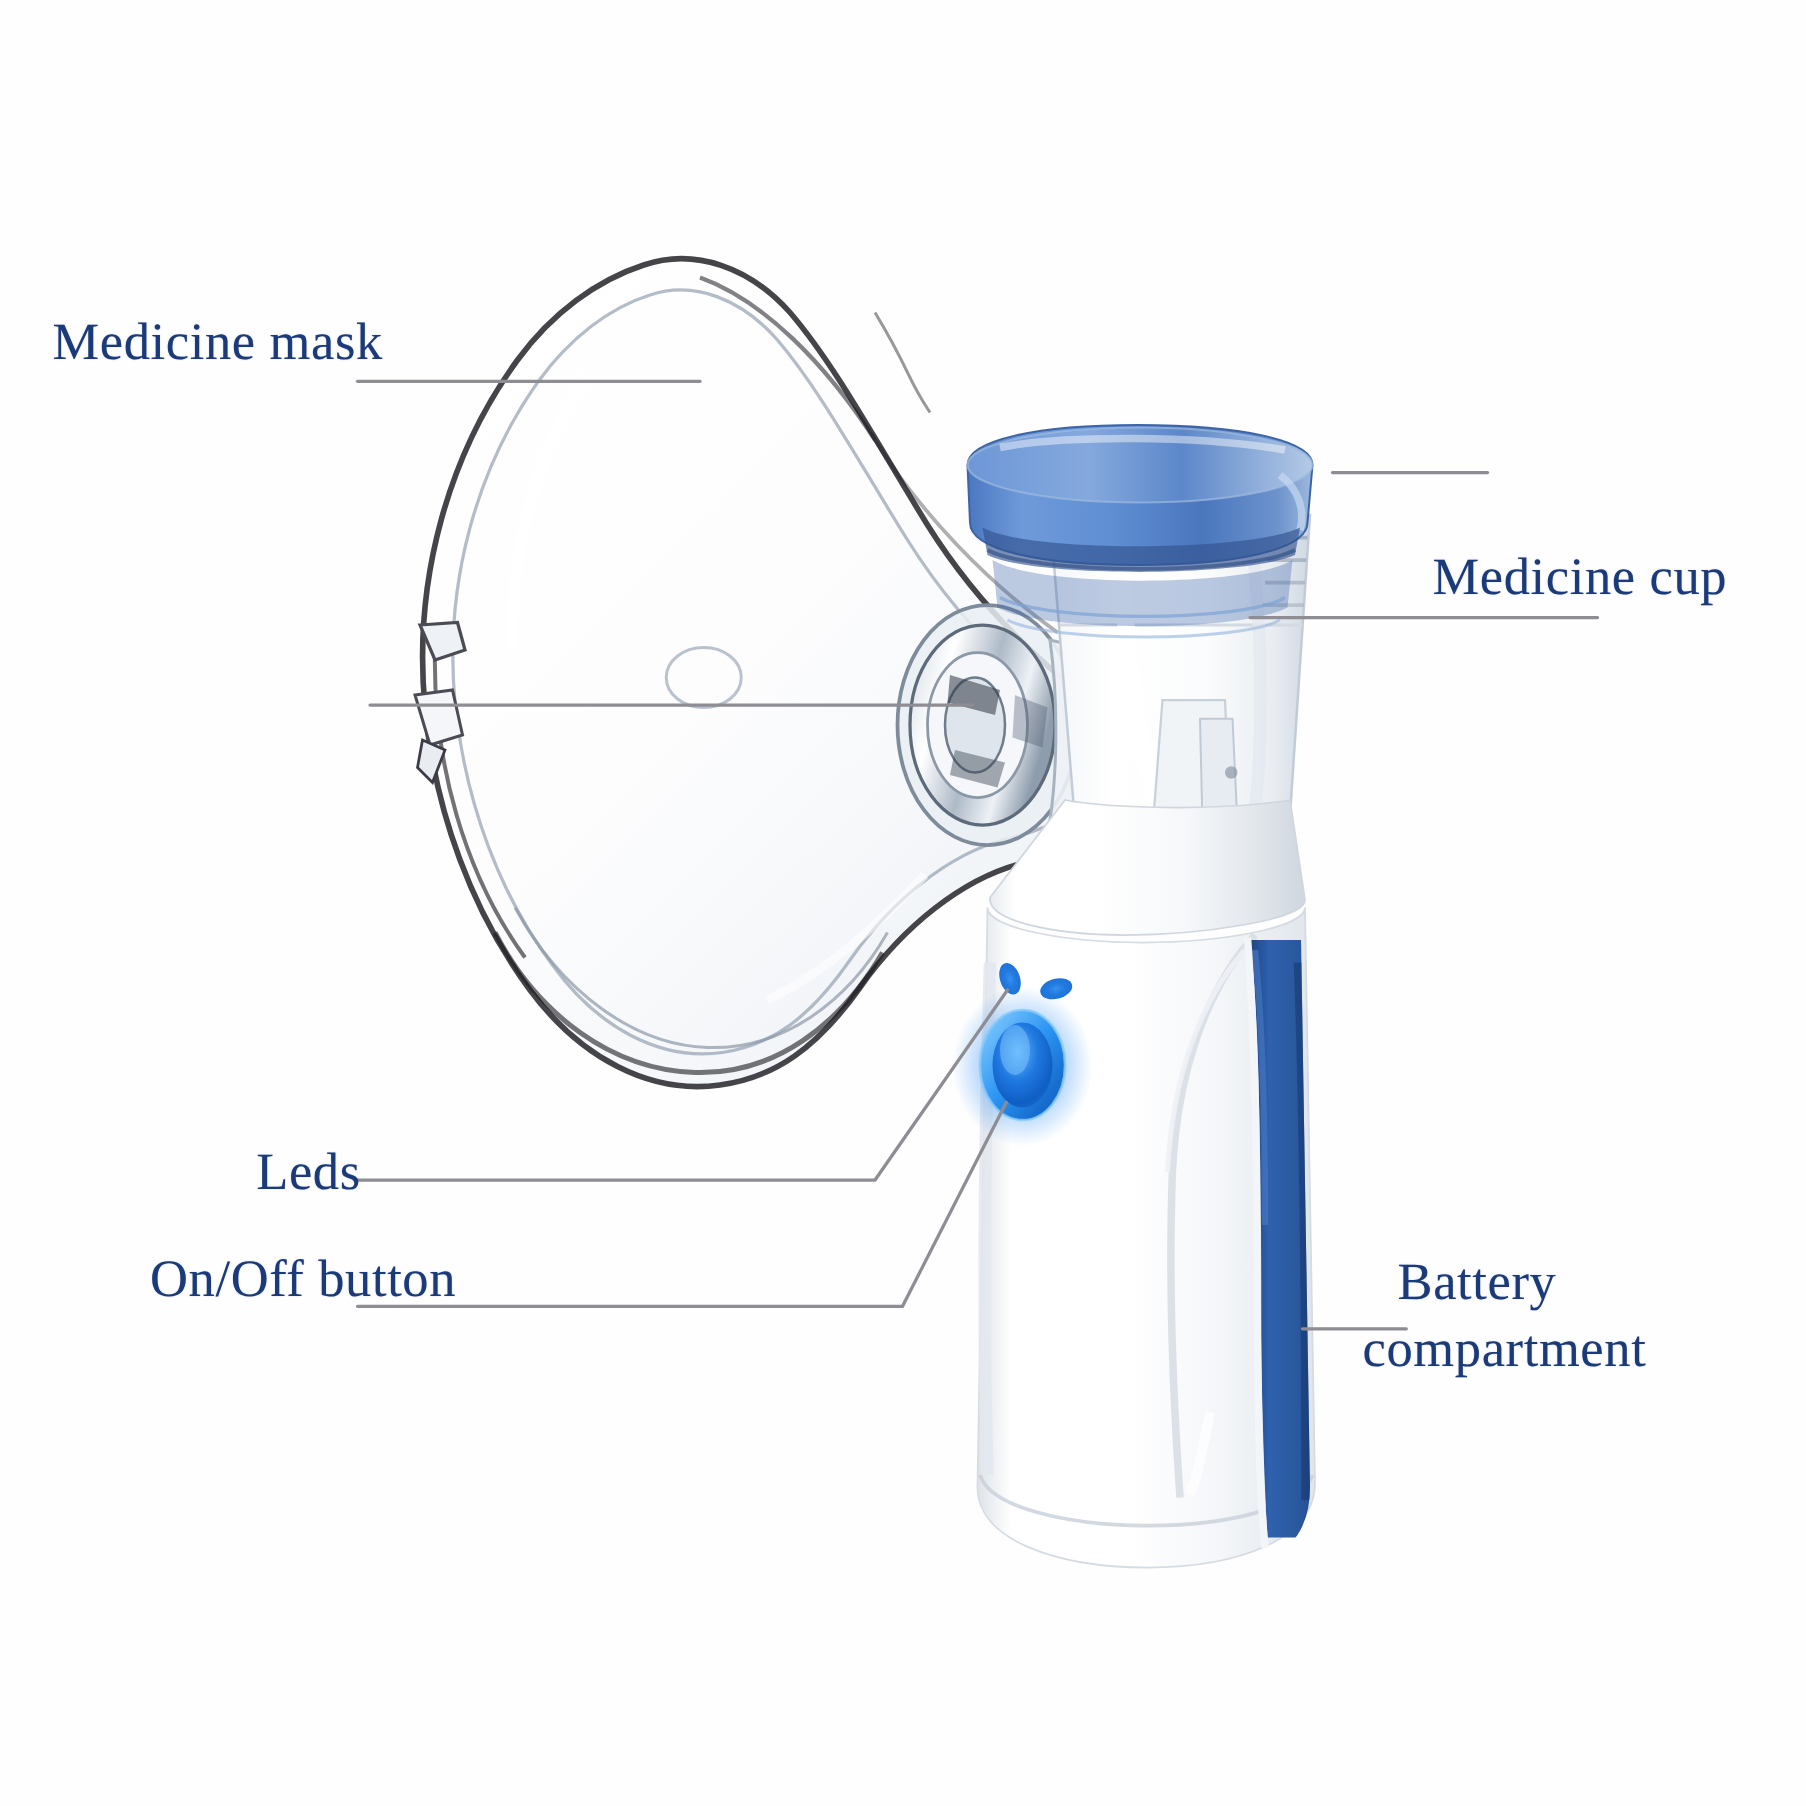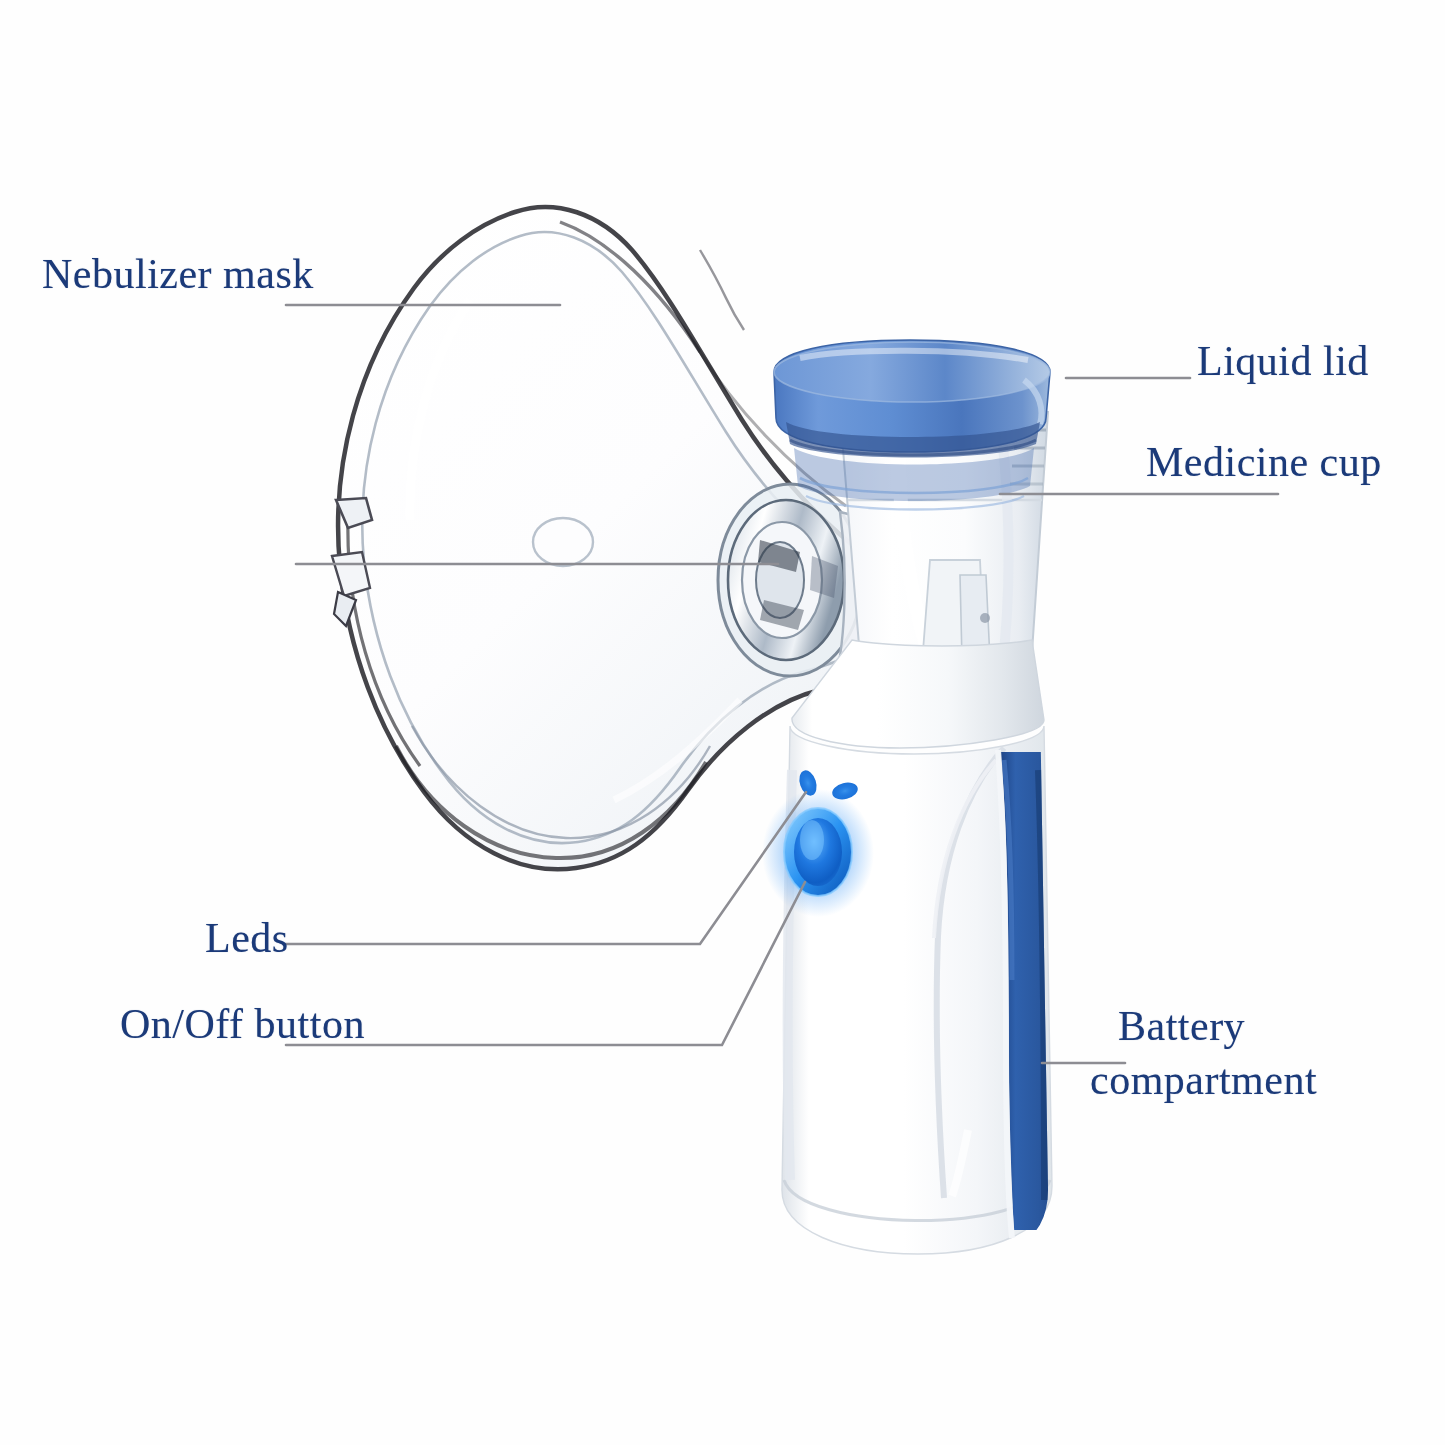--- a/index.html
+++ b/index.html
@@ -302,28 +302,27 @@
       <path d="M286 1045 L722 1045 L805 882"></path>
 
       <path d="M1066 378 L1190 378"></path>
 
       <path d="M1000 494 L1278 494"></path>
 
       <path d="M1042 1063 L1125 1063"></path>
     </g>
   </svg>
 
-  <div class="callout lbl-nebulizer">Nebulizer mask</div>
+  <div class="callout lbl-nebulizer">Medicine mask</div>
 
 
   <div class="callout lbl-leds">Leds</div>
 
   <div class="callout lbl-onoff">On/Off button</div>
 
-  <div class="callout lbl-liquid">Liquid lid</div>
 
   <div class="callout lbl-medicine">Medicine cup</div>
 
   <div class="callout two-line lbl-battery">
     <span class="l1">Battery</span>
     <span class="l2">compartment</span>
   </div>
 
 </div>
 

